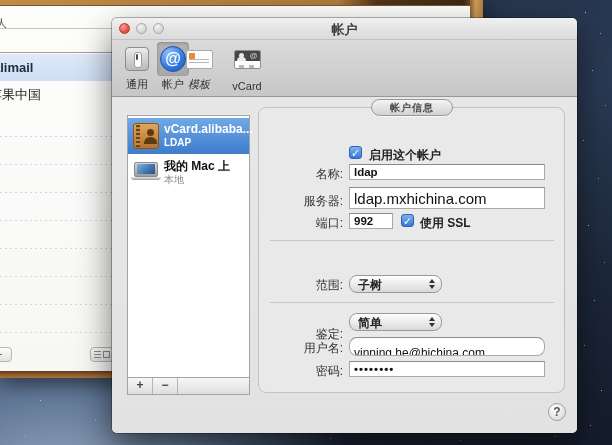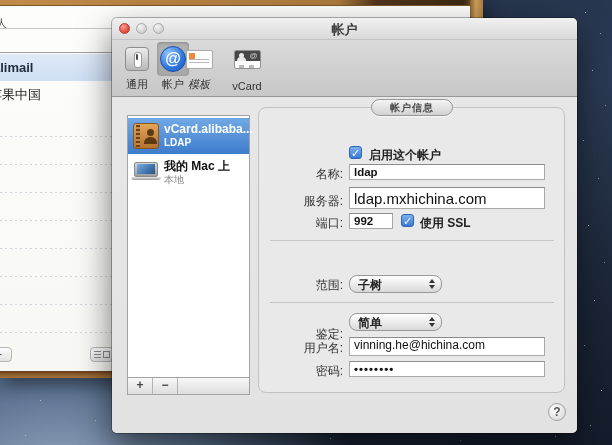--- a/index.html
+++ b/index.html
@@ -288,20 +288,20 @@
 
     <div class="fsep" style="top:205px;"></div>
 
     <div class="flabel" style="top:229px;text-align:right;">鉴定:</div>
     <div class="popup" style="top:216px;">
       <span>简单</span>
       <span class="arrows"></span>
     </div>
 
     <div class="flabel" style="top:243px;">用户名:</div>
-    <div class="tfield" style="top:240px; height:19px; font-weight:normal; font-size:12px; padding-top:0;">vinning.he@hichina.com</div>
+    <div class="tfield" style="top:240px; height:19px; font-weight:normal; font-size:12px; padding-top:8px;border-radius:8px;">vinning.he@hichina.com</div>
 
     <div class="flabel" style="top:266px;">密码:</div>
     <div class="tfield" style="top:264px; letter-spacing:1px;">••••••••</div>
 
     <div class="helpbtn">?</div>
   </div>
 </div>
 
 </body></html>

